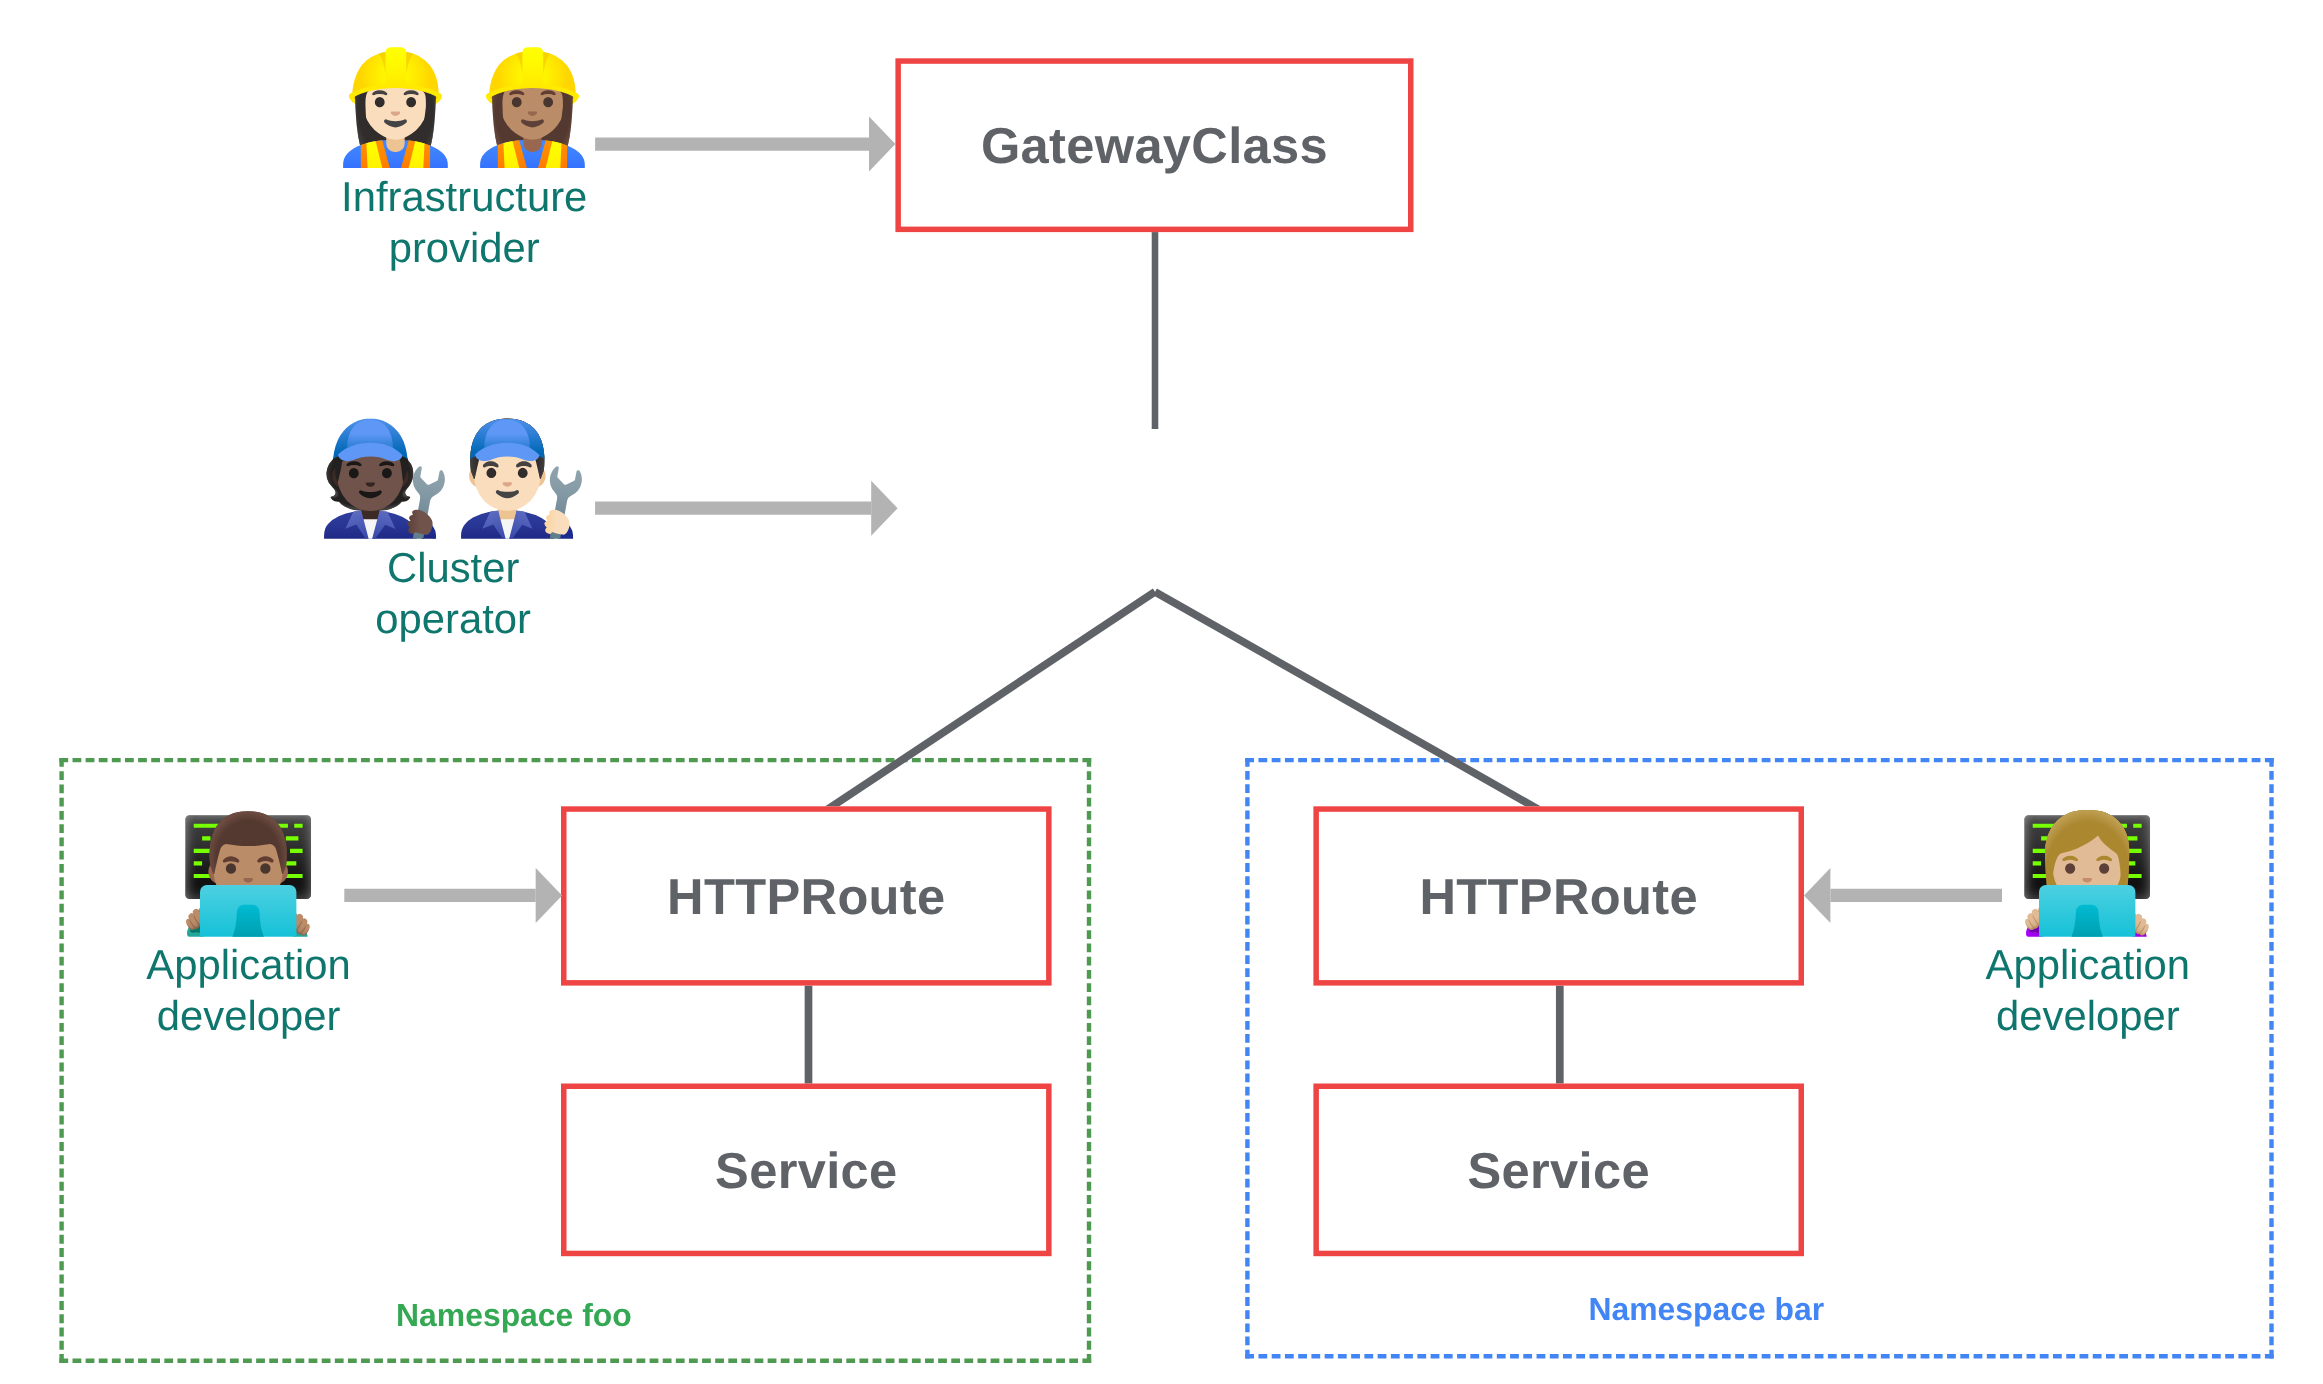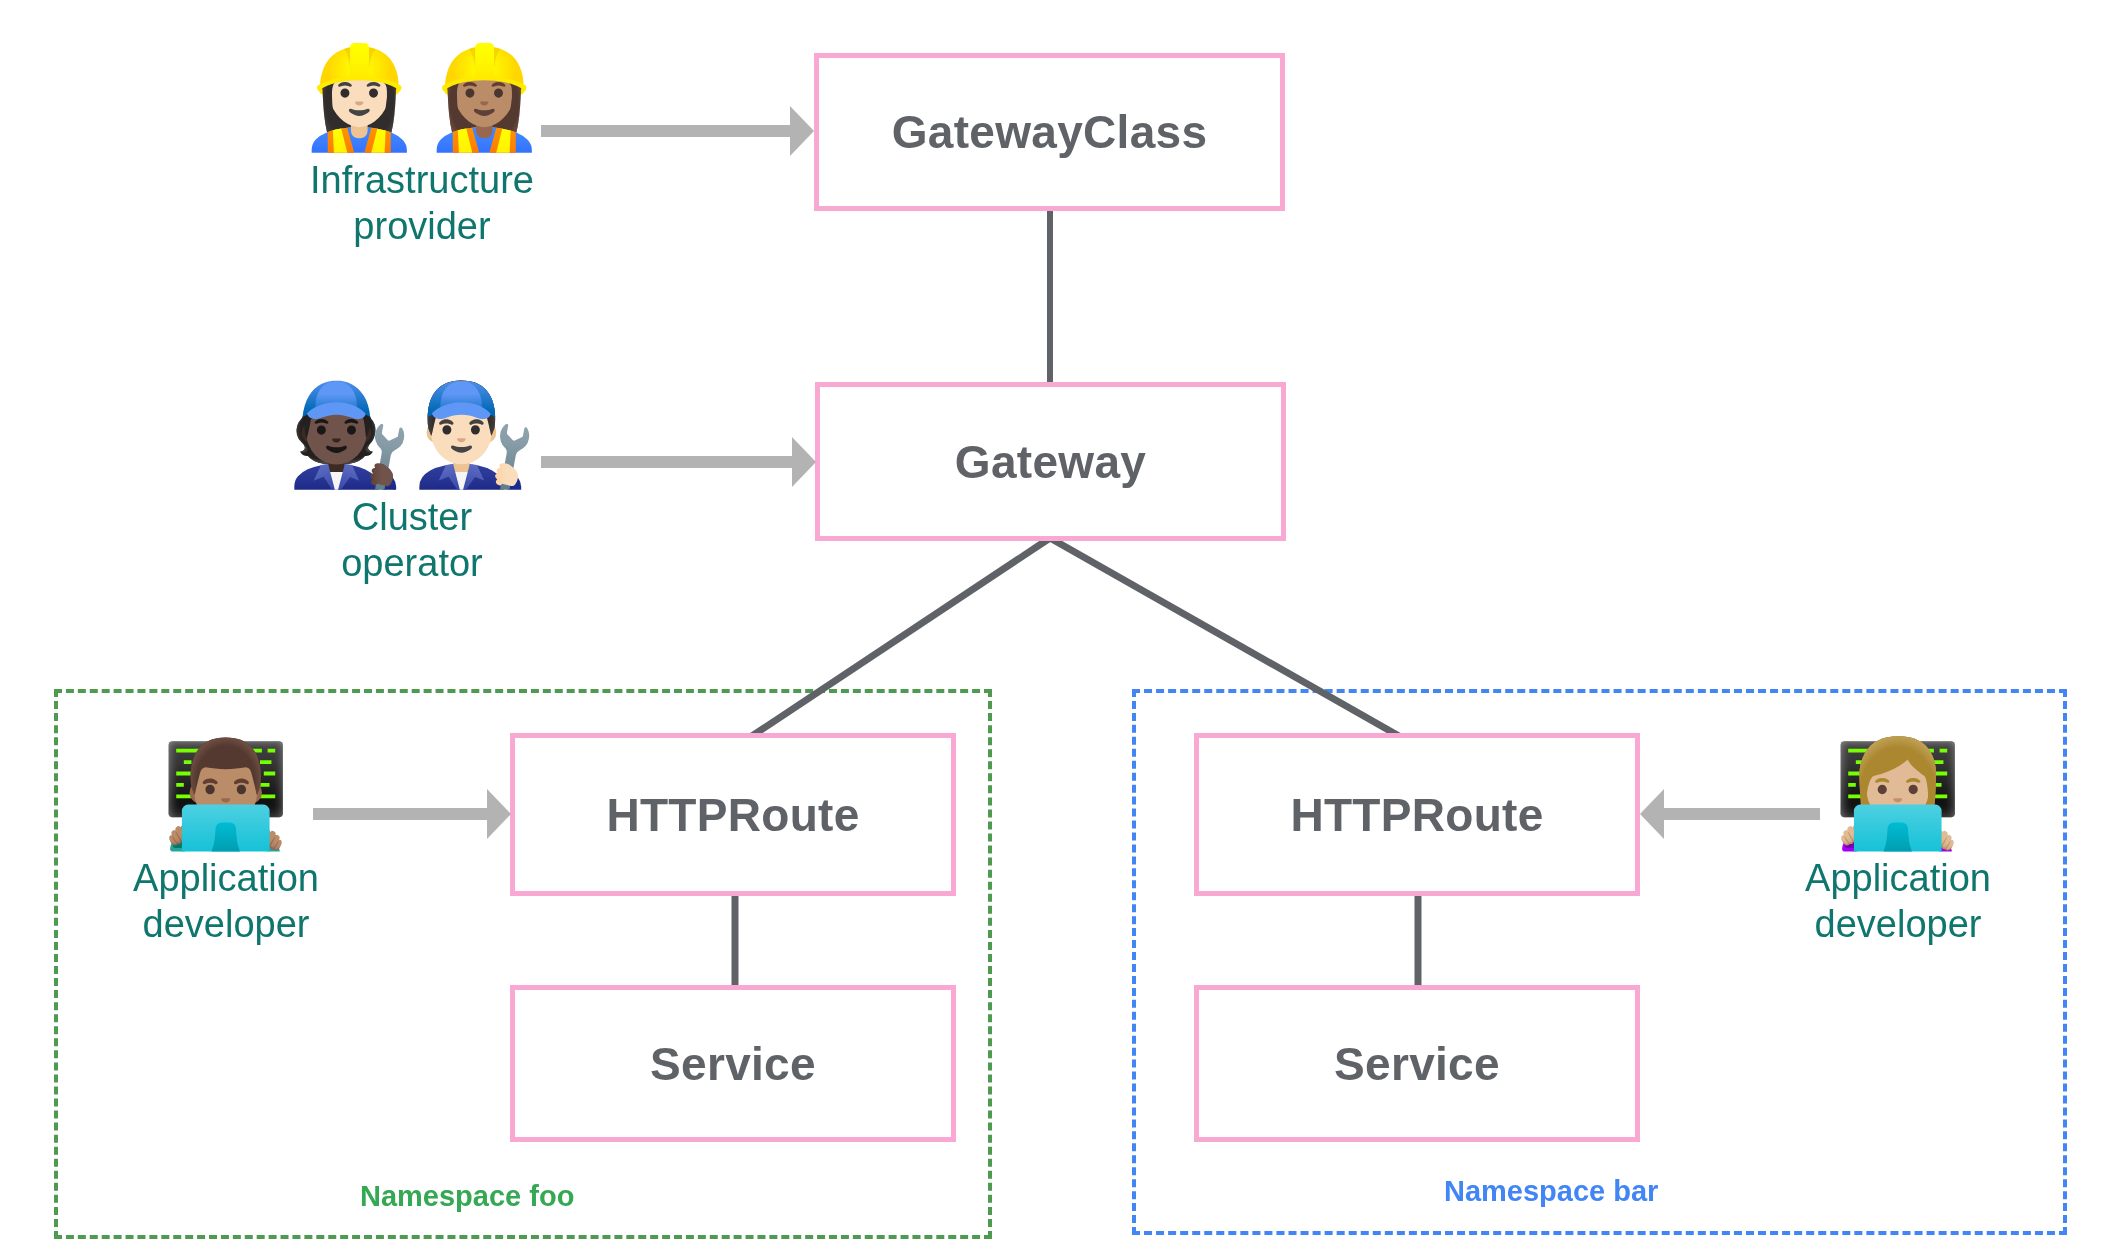--- a/index.html
+++ b/index.html
@@ -15,21 +15,21 @@
     width: 2112px;
     height: 1258px;
     background: #ffffff;
     overflow: hidden;
   }
 
   
   .res-box {
     position: absolute;
     box-sizing: border-box;
-    border: 5px solid #f9a8d4;
+    border: 5px solid #ef4444;
     background: #ffffff;
     display: flex;
     align-items: center;
     justify-content: center;
     z-index: 5;
   }
   .res-box .res-label {
     font-family: "Liberation Sans", sans-serif;
     font-weight: bold;
     font-size: 46px;
@@ -147,23 +147,20 @@
   <div class="namespace-frame" id="ns-foo"></div>
   <div class="namespace-label" id="ns-foo-label">Namespace foo</div>
 
   <div class="namespace-frame" id="ns-bar"></div>
   <div class="namespace-label" id="ns-bar-label">Namespace bar</div>
 
   <div class="res-box" id="box-gatewayclass">
     <span class="res-label">GatewayClass</span>
   </div>
 
-  <div class="res-box" id="box-gateway">
-    <span class="res-label">Gateway</span>
-  </div>
 
   <div class="res-box" id="box-httproute-foo">
     <span class="res-label">HTTPRoute</span>
   </div>
 
   <div class="res-box" id="box-service-foo">
     <span class="res-label">Service</span>
   </div>
 
   <div class="res-box" id="box-httproute-bar">

